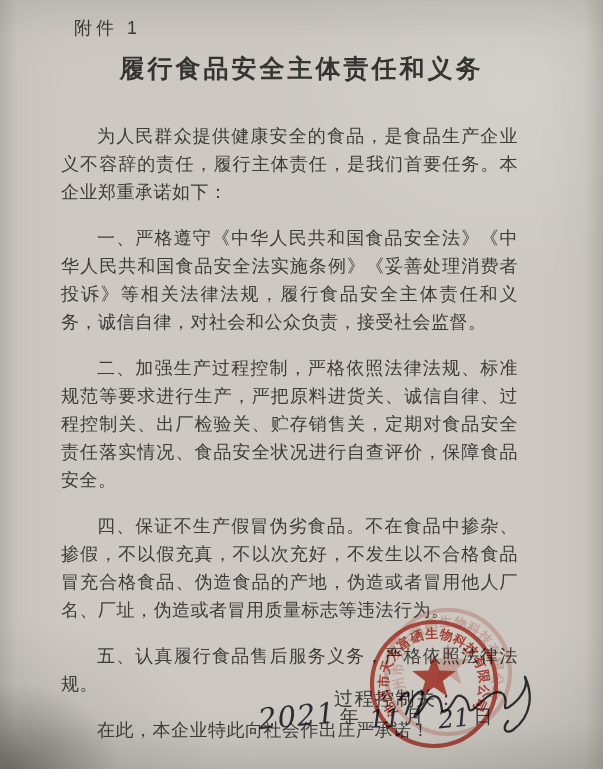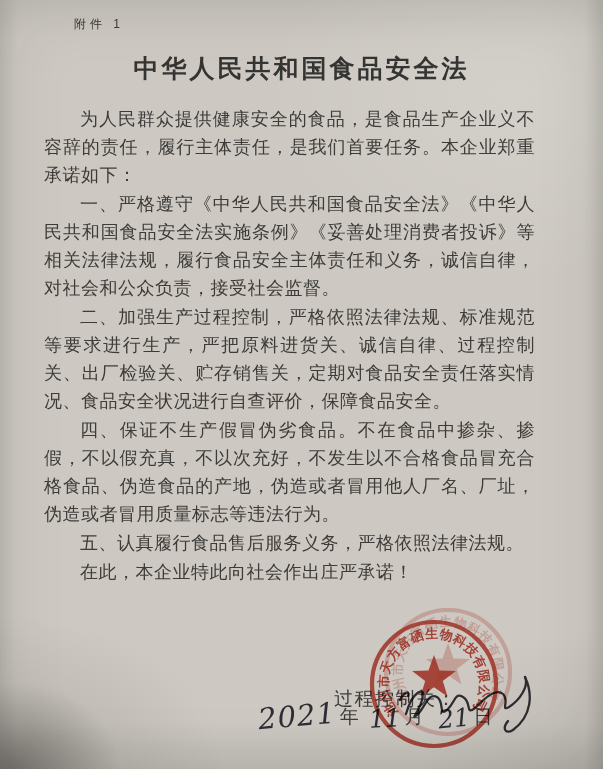--- a/index.html
+++ b/index.html
@@ -12,33 +12,33 @@
       radial-gradient(260px 200px at 100% 100%, rgba(45,42,38,.10), rgba(45,42,38,0) 70%),
       radial-gradient(420px 320px at 85% 12%, rgba(255,255,255,.12), rgba(255,255,255,0) 60%),
       linear-gradient(90deg, rgba(0,0,0,.08), rgba(0,0,0,0) 3%, rgba(0,0,0,0) 97%, rgba(0,0,0,.10)),
       linear-gradient(0deg, rgba(0,0,0,.07), rgba(0,0,0,0) 6%, rgba(0,0,0,0) 95%, rgba(0,0,0,.04)),
       #cdc9c2;
   }
   .page::after{content:"";position:absolute;inset:0;box-shadow:inset 0 0 70px rgba(30,28,25,.10);pointer-events:none;}
   .attachment{
     position:absolute;left:74px;top:16px;
     font-family:"Liberation Sans","DejaVu Sans",sans-serif;
-    font-size:12px;letter-spacing:4px;color:#3a3a38;
+    font-size:18px;letter-spacing:4px;color:#3a3a38;
   }
   .title{
     position:absolute;left:0;top:52px;width:100%;margin:0;text-align:center;
     font-family:"Liberation Sans","DejaVu Sans",sans-serif;
     font-size:25px;font-weight:700;letter-spacing:3px;color:#343432;
   }
   .body-text{
     position:absolute;left:43px;top:104px;width:493px;
     font-size:18px;line-height:28px;letter-spacing:.5px;
     color:#3d3c3a;text-align:justify;
   }
-  .body-text p{margin:1px;text-indent:2em;text-justify:inter-character;}
+  .body-text p{margin:18px;text-indent:2em;text-justify:inter-character;}
   .sign-label{
     position:absolute;left:334px;top:686px;
     font-size:19px;letter-spacing:1.5px;color:#3d3c3a;
   }
   .date-line{
     position:absolute;left:258px;top:699px;display:flex;align-items:flex-end;color:#3d3c3a;
   }
   .hand{
     display:inline-block;font-family:"DejaVu Serif",serif;font-style:italic;
     color:#2e2d36;transform:rotate(-5deg);
@@ -50,21 +50,21 @@
   .stamp-svg{position:absolute;left:362px;top:608px;width:160px;height:160px;mix-blend-mode:multiply;opacity:.93;}
   .sig-svg{position:absolute;left:392px;top:662px;width:180px;height:95px;mix-blend-mode:multiply;}
 </style>
 </head>
 <body>
 
 <div class="page">
 
   <div class="attachment">附件 1</div>
 
-  <h1 class="title">中华人民共和国食品安全法</h1>
+  <h1 class="title">履行食品安全主体责任和义务</h1>
 
   <div class="body-text">
     <p>为人民群众提供健康安全的食品，是食品生产企业义不容辞的责任，履行主体责任，是我们首要任务。本企业郑重承诺如下：</p>
     <p>一、严格遵守《中华人民共和国食品安全法》《中华人民共和国食品安全法实施条例》《妥善处理消费者投诉》等相关法律法规，履行食品安全主体责任和义务，诚信自律，对社会和公众负责，接受社会监督。</p>
     <p>二、加强生产过程控制，严格依照法律法规、标准规范等要求进行生产，严把原料进货关、诚信自律、过程控制关、出厂检验关、贮存销售关，定期对食品安全责任落实情况、食品安全状况进行自查评价，保障食品安全。</p>
     <p>四、保证不生产假冒伪劣食品。不在食品中掺杂、掺假，不以假充真，不以次充好，不发生以不合格食品冒充合格食品、伪造食品的产地，伪造或者冒用他人厂名、厂址，伪造或者冒用质量标志等违法行为。</p>
     <p>五、认真履行食品售后服务义务，严格依照法律法规。</p>
     <p>在此，本企业特此向社会作出庄严承诺！</p>
   </div>
 

